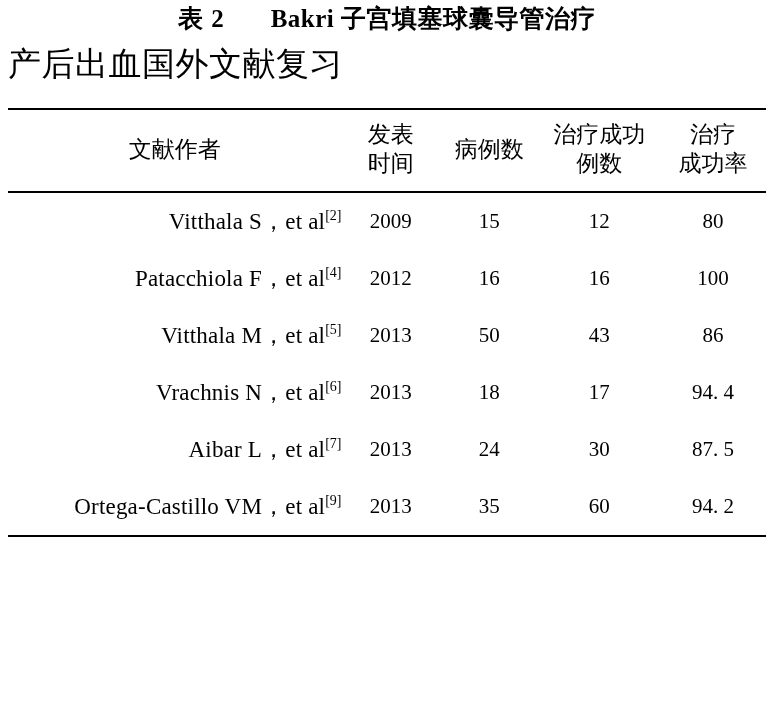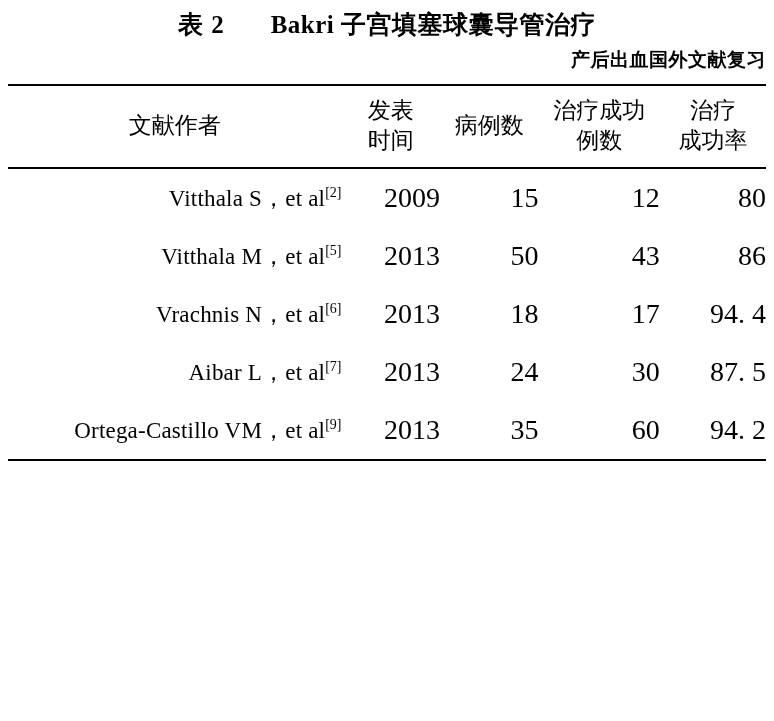--- a/index.html
+++ b/index.html
@@ -19,58 +19,57 @@
     height: 721px;
     position: relative;
     box-sizing: border-box;
     padding: 0 8px;
   }
   .caption {
     text-align: center;
     font-weight: bold;
     font-size: 25px;
     line-height: 1.55;
-    padding-top: 6px;
     letter-spacing: 0.5px;
   }
   .caption .cap-label {
     margin-right: 46px;
     letter-spacing: 1px;
   }
   .caption-line2 {
-    text-align: right;
-    font-weight: bold;
-    font-size: 19px;
+    text-align: left;
+    font-weight: normal;
+    font-size: 33px;
     line-height: 1.55;
     letter-spacing: 0.5px;
   }
   table.data {
     width: 100%;
     border-collapse: collapse;
-    margin-top: 10px;
+    margin-top: 18px;
     table-layout: fixed;
   }
   table.data thead tr.head-row th {
     font-weight: normal;
     font-size: 23px;
     padding: 10px 0 12px 0;
     vertical-align: middle;
     text-align: center;
     line-height: 1.28;
   }
   .rule-top {
     border-top: 2.5px solid #000;
   }
   .rule-bottom {
     border-bottom: 2.5px solid #000;
   }
   table.data tbody td {
-    font-size: 28px;
+    font-size: 21px;
     padding: 13px 0 13px 0;
-    text-align: right;
+    text-align: center;
     vertical-align: middle;
     white-space: nowrap;
   }
   table.data tbody td.author {
     text-align: right;
     padding-left: 6px;
     font-size: 23px;
   }
   .author-name {
     letter-spacing: 0.2px;
@@ -129,20 +128,27 @@
     </thead>
     <tbody>
       <tr>
         <td class="author"><span class="author-name">Vitthala S，et al</span><sup class="refmark">[2]</sup></td>
         <td>2009</td>
         <td>15</td>
         <td>12</td>
         <td>80</td>
       </tr>
       <tr>
+        <td class="author"><span class="author-name">Patacchiola F，et al</span><sup class="refmark">[4]</sup></td>
+        <td>2012</td>
+        <td>16</td>
+        <td>16</td>
+        <td>100</td>
+      </tr>
+      <tr>
         <td class="author"><span class="author-name">Vitthala M，et al</span><sup class="refmark">[5]</sup></td>
         <td>2013</td>
         <td>50</td>
         <td>43</td>
         <td>86</td>
       </tr>
       <tr>
         <td class="author"><span class="author-name">Vrachnis N，et al</span><sup class="refmark">[6]</sup></td>
         <td>2013</td>
         <td>18</td>

